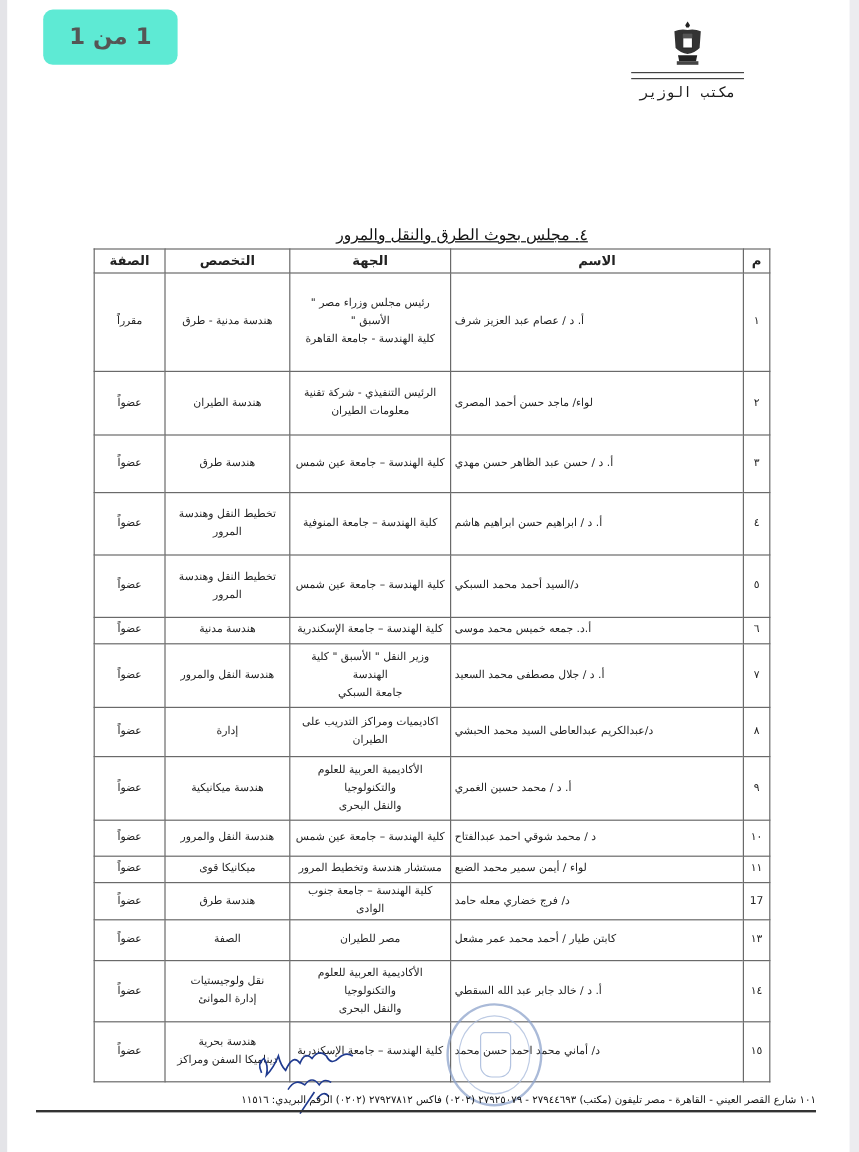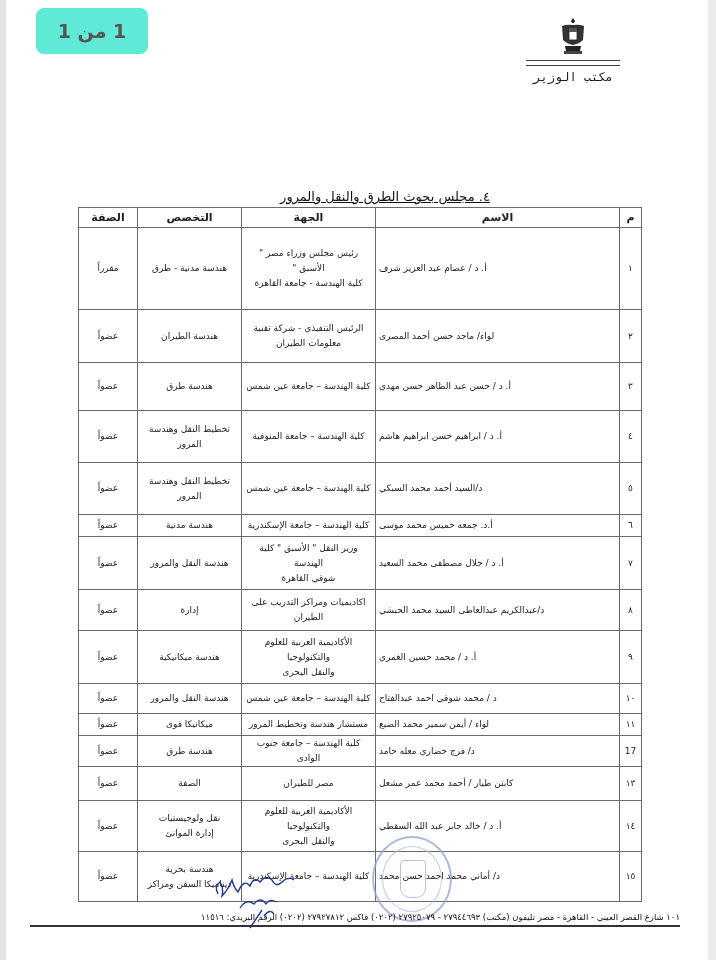--- a/index.html
+++ b/index.html
@@ -184,21 +184,21 @@
         <td class="c-spec">
           <div>هندسة مدنية</div>
         </td>
         <td class="c-role">عضواً</td>
       </tr>
       <tr style="height: 53px;">
         <td class="c-idx">٧</td>
         <td class="c-name">أ. د / جلال مصطفى محمد السعيد</td>
         <td class="c-org">
           <div>وزير النقل " الأسبق " كلية الهندسة</div>
-          <div>شوقي القاهرة</div>
+          <div>جامعة السبكي</div>
         </td>
         <td class="c-spec">
           <div>هندسة النقل والمرور</div>
         </td>
         <td class="c-role">عضواً</td>
       </tr>
       <tr style="height: 41px;">
         <td class="c-idx">٨</td>
         <td class="c-name">د/عبدالكريم عبدالعاطى السيد محمد الحبشي</td>
         <td class="c-org">

